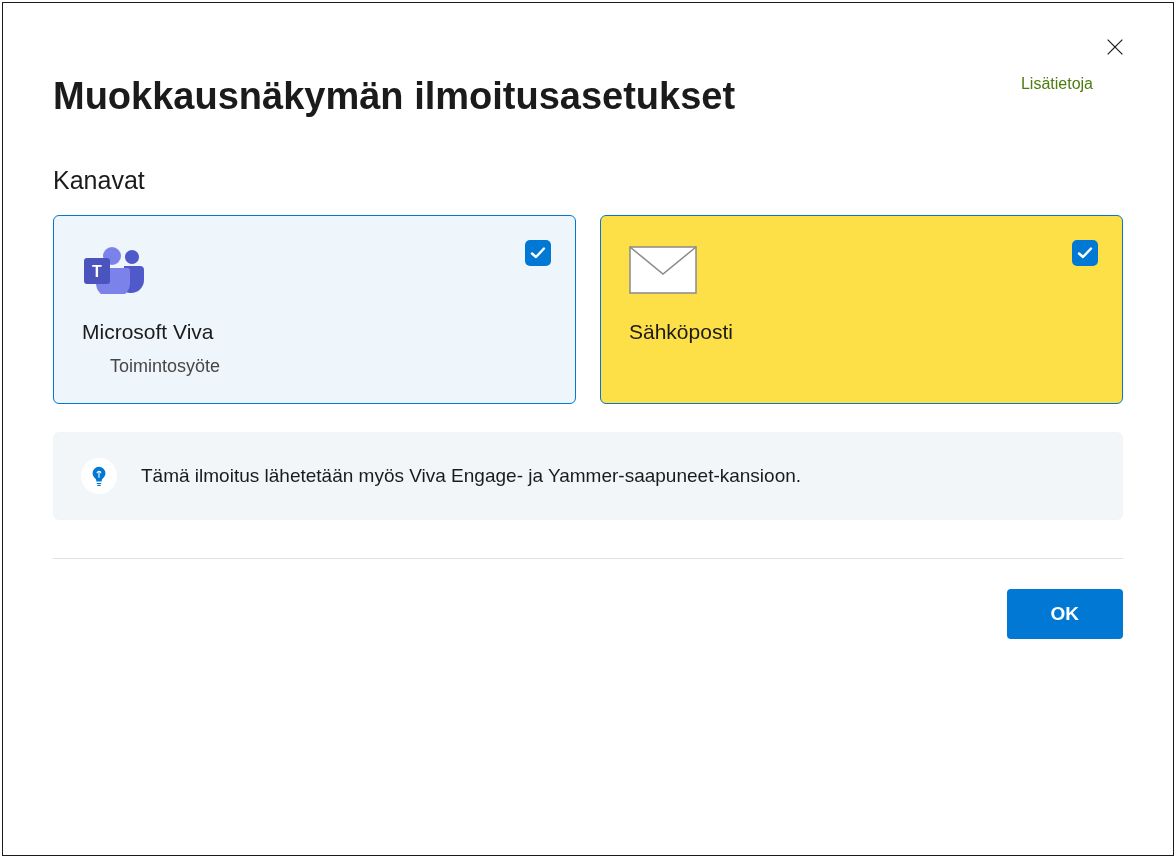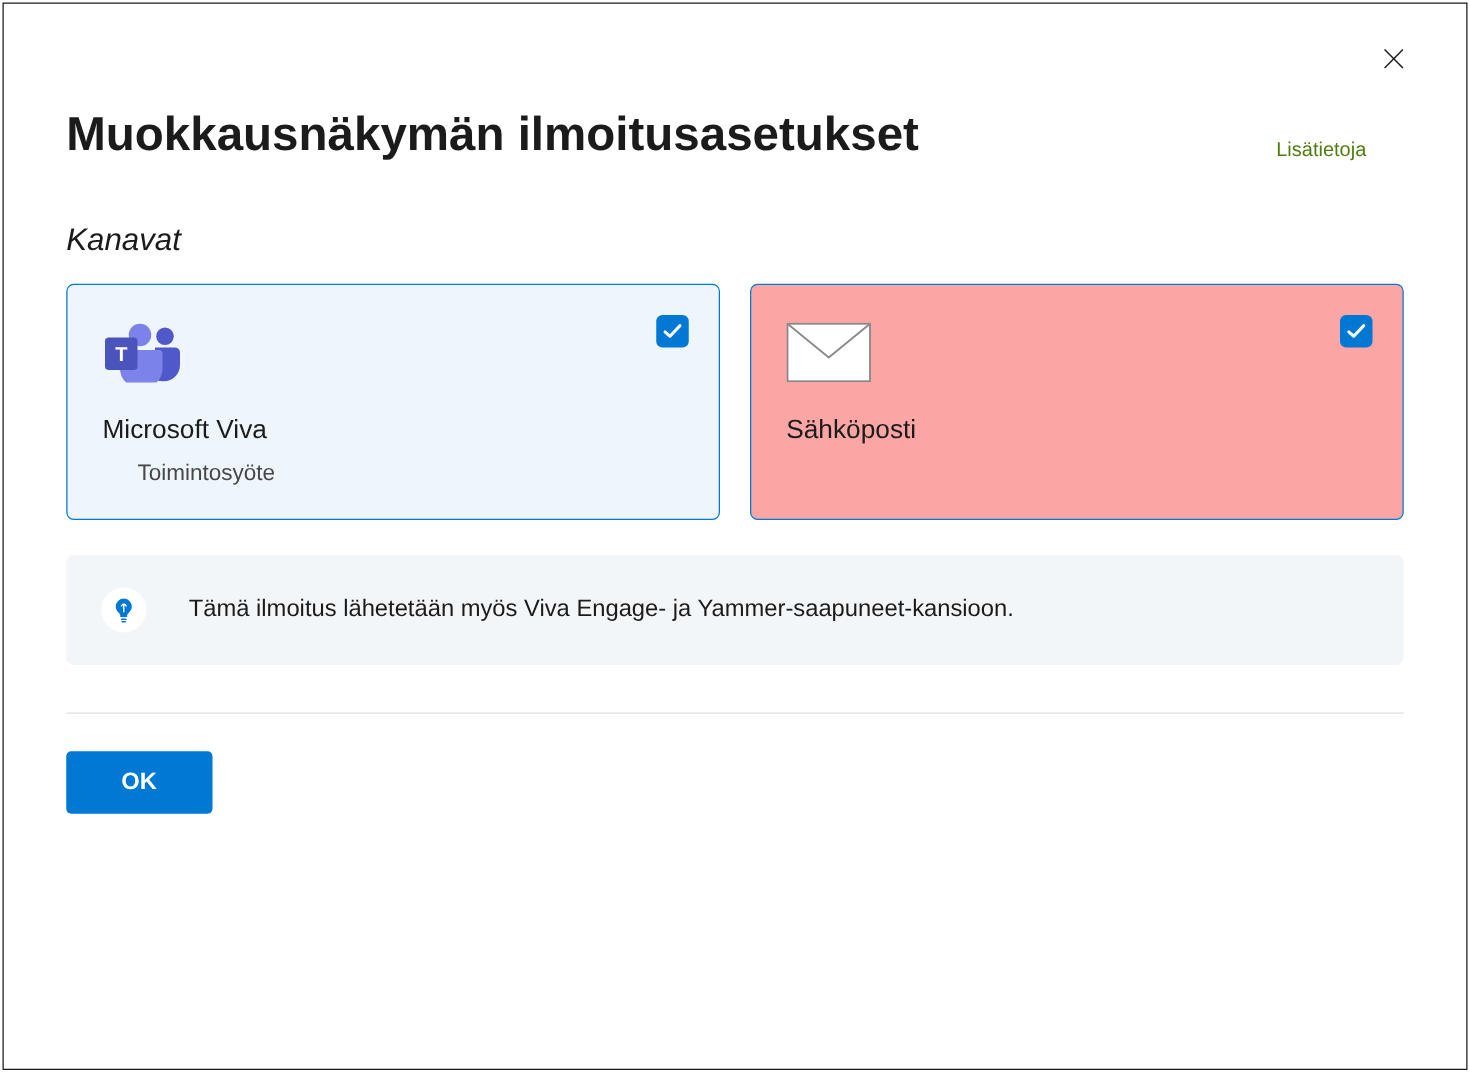--- a/index.html
+++ b/index.html
@@ -36,42 +36,41 @@
     display: flex;
     align-items: center;
     justify-content: center;
   }
   .close-btn svg {
     width: 22px;
     height: 22px;
   }
   .header-row {
     display: flex;
-    align-items: flex-end;
+    align-items: flex-start;
     justify-content: space-between;
-    margin-top: 54px;
+    margin-top: 42px;
     margin-bottom: 48px;
   }
   .dialog-title {
     font-size: 38px;
     font-weight: 600;
     color: #1b1b1b;
   }
   .more-info {
     font-size: 16px;
     color: #4d7c0f;
     cursor: pointer;
     margin-right: 30px;
   }
   .section-title {
     font-size: 25px;
     font-weight: 400;
     color: #1b1b1b;
     margin-bottom: 20px;
-    font-style: italic;
   }
   .section-desc {
     font-size: 19px;
     color: #1b1b1b;
     margin-bottom: 38px;
   }
   .cards-row {
     display: flex;
     gap: 24px;
     margin-bottom: 28px;
@@ -79,21 +78,21 @@
   .channel-card {
     flex: 1;
     border: 1.5px solid #0078d4;
     border-radius: 6px;
     background: #eef5fb;
     padding: 26px 28px 26px 28px;
     position: relative;
     cursor: pointer;
   }
   .channel-card.email {
-    background: #fca5a5;
+    background: #fde047;
   }
   .card-checkbox {
     position: absolute;
     top: 24px;
     right: 24px;
     width: 26px;
     height: 26px;
     background: #0078d4;
     border-radius: 5px;
     display: flex;
@@ -120,21 +119,21 @@
     font-size: 18px;
     color: #474747;
     margin-left: 28px;
   }
   .info-banner {
     background: #f3f6f9;
     border-radius: 6px;
     padding: 26px 28px;
     display: flex;
     align-items: center;
-    gap: 34px;
+    gap: 24px;
     margin-bottom: 38px;
   }
   .info-icon-circle {
     width: 36px;
     height: 36px;
     border-radius: 50%;
     background: #ffffff;
     display: flex;
     align-items: center;
     justify-content: center;
@@ -148,21 +147,21 @@
     font-size: 19px;
     color: #1b1b1b;
   }
   .divider {
     border: none;
     border-top: 1px solid #e1e1e1;
     margin-bottom: 30px;
   }
   .footer-row {
     display: flex;
-    justify-content: flex-start;
+    justify-content: flex-end;
   }
   .ok-btn {
     background: #0078d4;
     color: #ffffff;
     border: none;
     border-radius: 4px;
     font-size: 19px;
     font-weight: 600;
     padding: 14px 44px;
     cursor: pointer;

